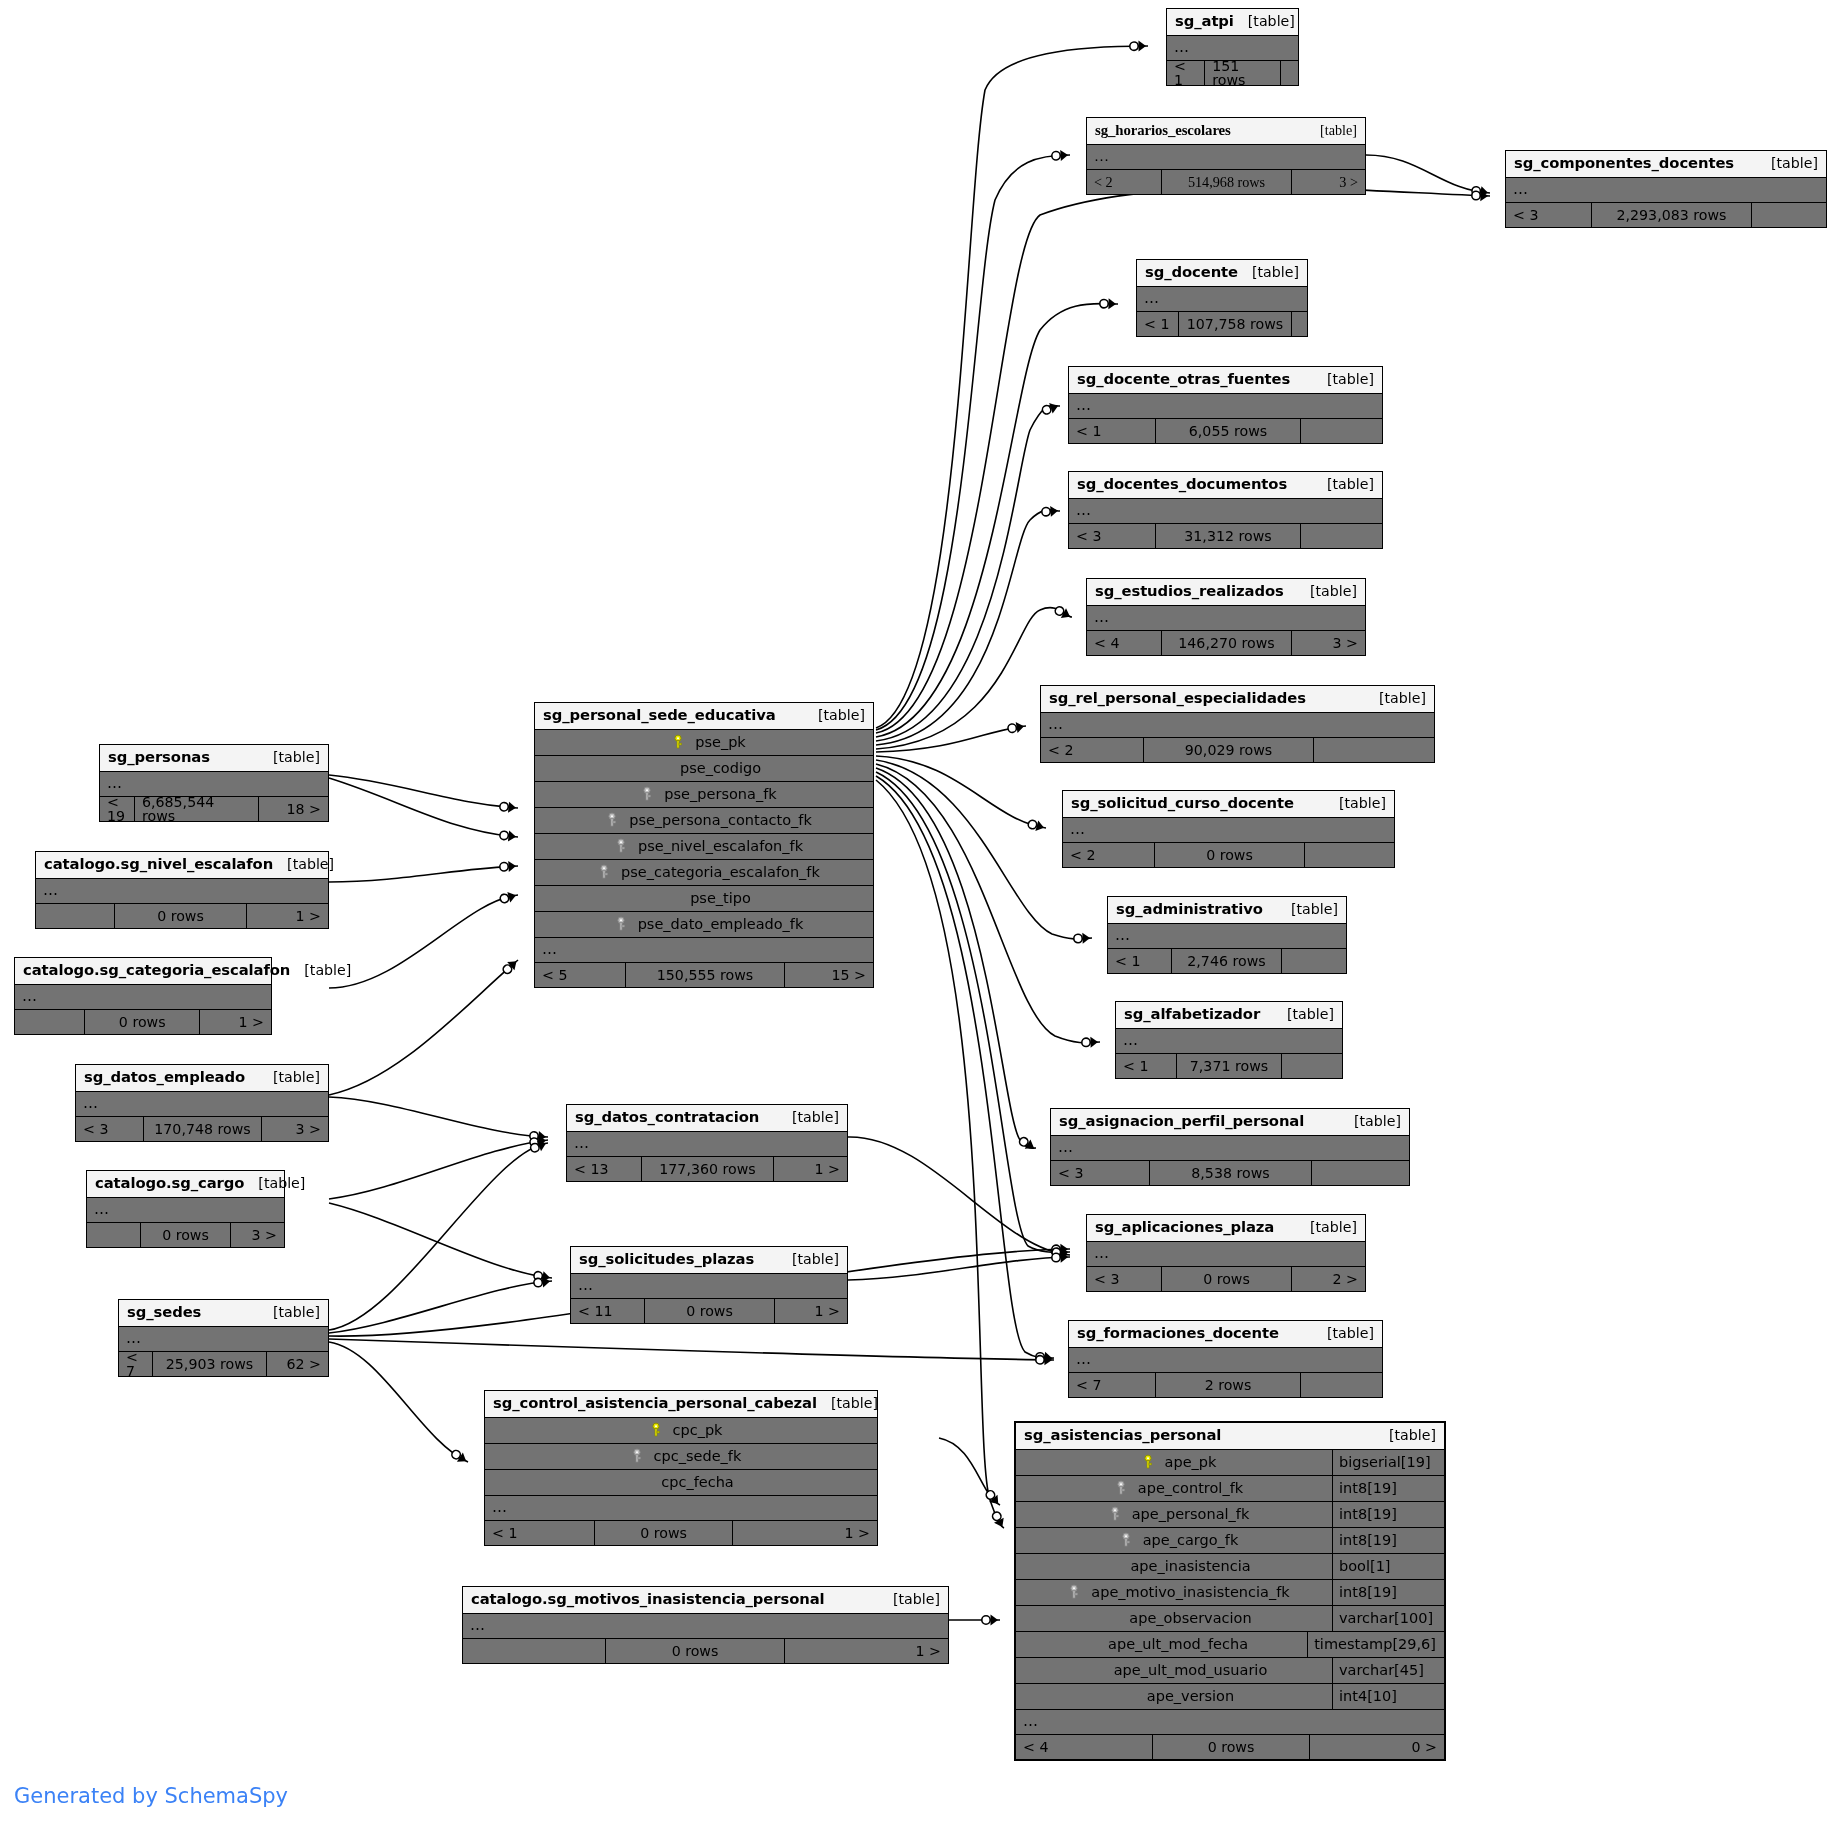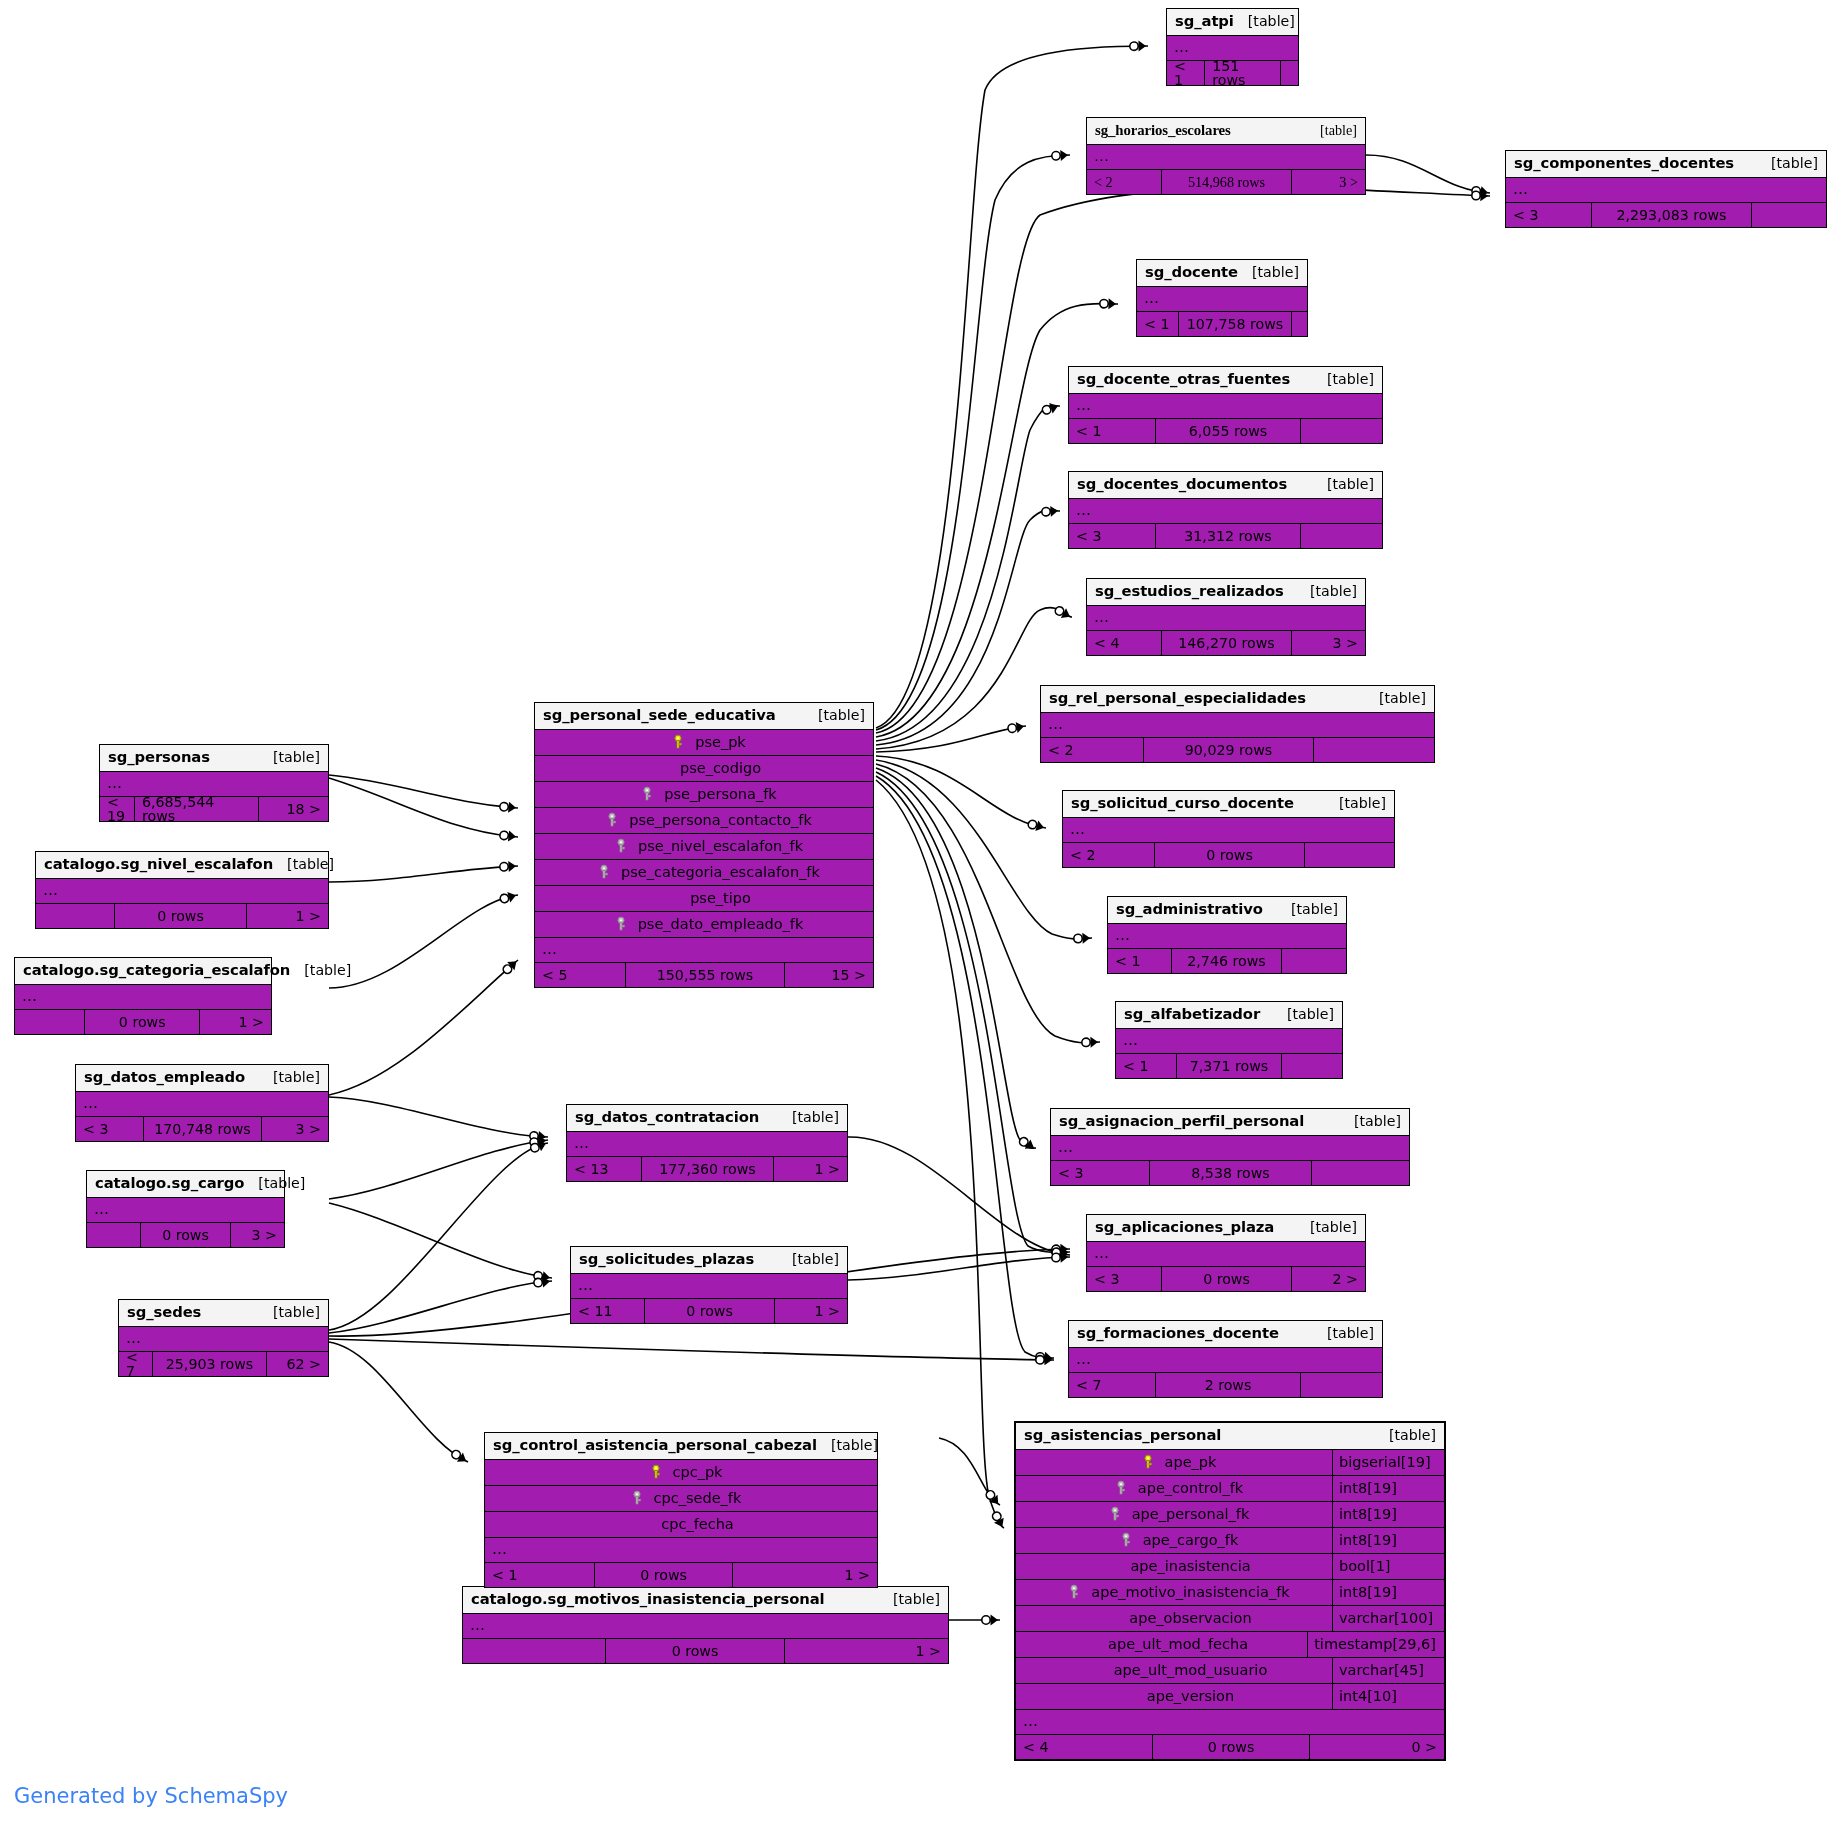--- a/index.html
+++ b/index.html
@@ -22,21 +22,21 @@
     position: absolute;
     left: 0;
     top: 0;
     width: 1840px;
     height: 1823px;
     pointer-events: none;
   }
   .node {
     position: absolute;
     box-sizing: border-box;
-    background: #a21caf;
+    background: #737373;
     border: 1px solid #000000;
     font-size: 14.5px;
     line-height: 1;
   }
   .node.thick {
     border-width: 2px;
   }
   .node .title-row {
     display: flex;
     align-items: center;
@@ -688,21 +688,21 @@
             <span>pse_dato_empleado_fk</span>
           </div>
         </div>
         <div class="ellipsis-row">…</div>
         <div class="foot-row">
           <div class="foot-cell c1" style="width: 91px;">&lt; 5</div>
           <div class="foot-cell c2" style="width: 159px;">150,555 rows</div>
           <div class="foot-cell c3" style="width: 88px;">15 &gt;</div>
         </div>
       </div>
-      <div class="node" style="left: 484px; top: 1390px; width: 394px; margin-top: 42px;">
+      <div class="node" style="left: 484px; top: 1390px; width: 394px;">
         <div class="title-row">
           <span class="tname">sg_control_asistencia_personal_cabezal</span>
           <span class="ttag">[table]</span>
         </div>
         <div class="col-row">
           <div class="col-name">
             <span class="keyicon">
               <svg width="16" height="16" viewBox="0 0 16 16">
                 <circle cx="8" cy="4.2" r="3.1" fill="#e8e800" stroke="#8a8a00" stroke-width="1"></circle>
                 <circle cx="8" cy="4.2" r="1.0" fill="#ffffff"></circle>

